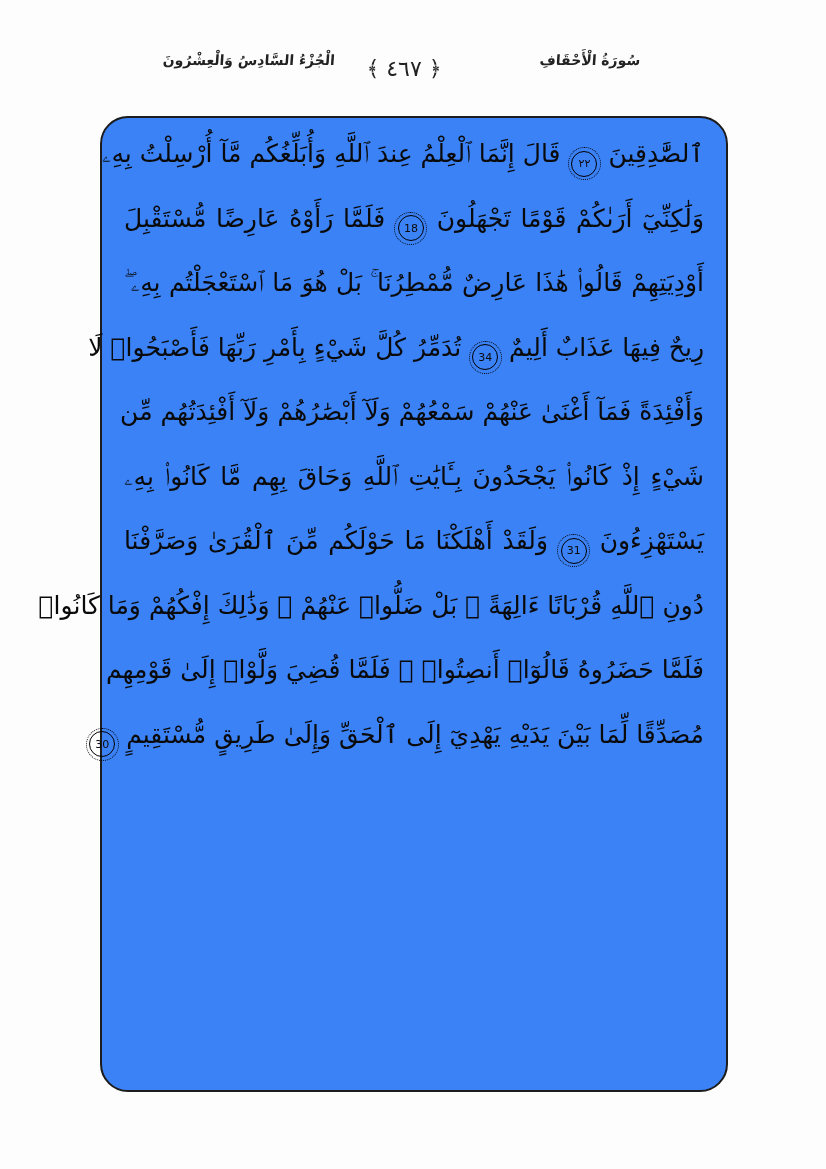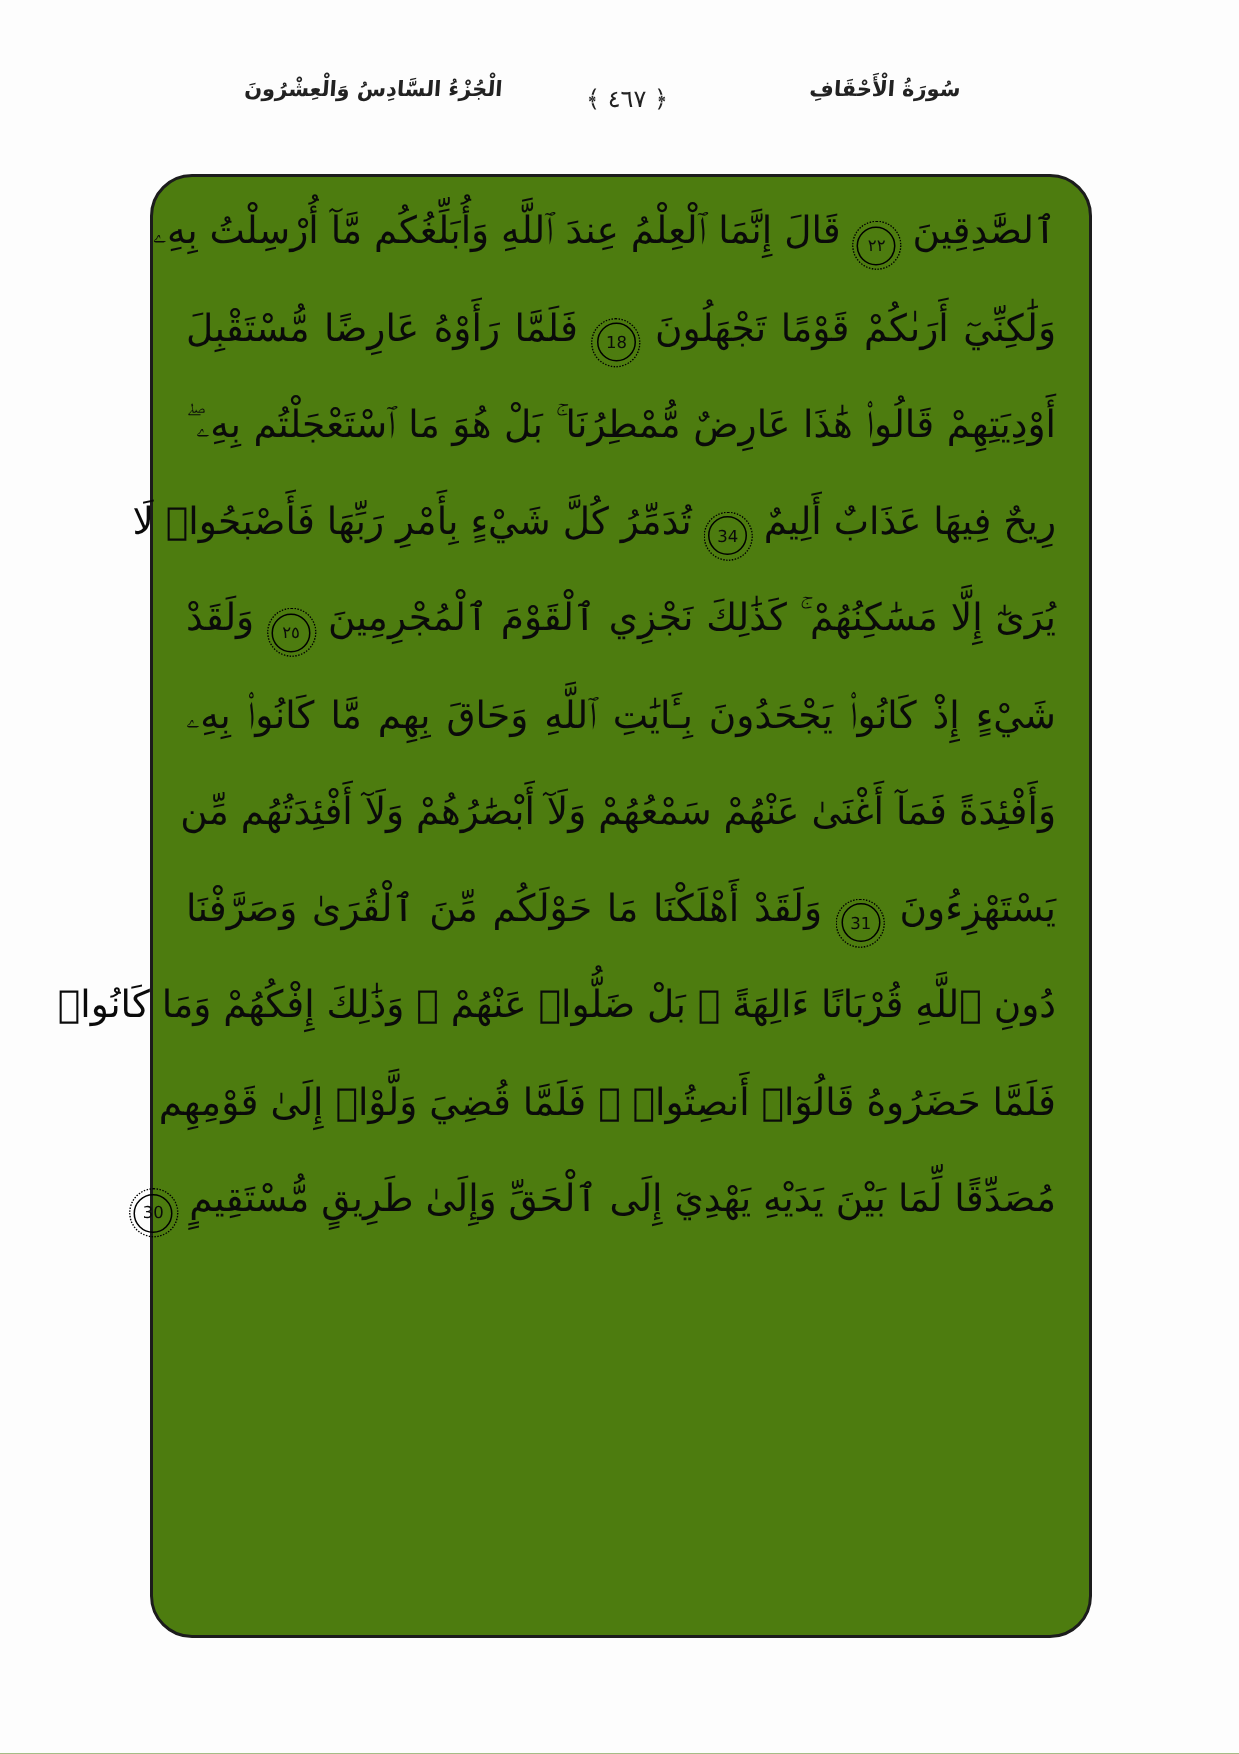--- a/index.html
+++ b/index.html
@@ -9,31 +9,31 @@
     font-family: "DejaVu Sans", sans-serif;
     color: #111;
     position: relative;
     overflow: hidden;
   }
   .page { position: absolute; inset: 0; }
 
   
   .header-item { position: absolute; text-align: center; color: #222; white-space: nowrap; }
   .juz-label   { top: 52px; left: 185px; width: 150px; font-size: 14px; font-weight: bold; transform: skewX(-4deg); }
-  .page-number { top: 56px; left: 368px; width: 100px; font-size: 16px; letter-spacing: 1px; }
+  .page-number { top: 56px; left: 354px; width: 100px; font-size: 22px; letter-spacing: 1px; }
   .surah-name  { top: 52px; left: 535px; width: 110px; font-size: 14px; font-weight: bold; transform: skewX(-4deg); }
 
   
   .frame {
     position: absolute;
     left: 100px; top: 116px;
     width: 628px; height: 976px;
     border: 2px solid #1c1c1c;
     border-radius: 28px;
-    background: #4d7c0f;
+    background: #3b82f6;
   }
   .text-area {
     position: absolute;
     inset: 4px 22px 4px 22px;
     direction: rtl;
   }
   .qline {
     height: 64.5px;
     line-height: 64.5px;
     font-size: 25px;
@@ -76,23 +76,22 @@
   <div class="header-item page-number">﴿ ٤٦٧ ﴾</div>
 
   <div class="header-item surah-name">سُورَةُ الْأَحْقَافِ</div>
 
   <div class="frame">
     <div class="text-area">
         <div class="qline">ٱلصَّٰدِقِينَ <span class="ayah-marker">٢٢</span> قَالَ إِنَّمَا ٱلْعِلْمُ عِندَ ٱللَّهِ وَأُبَلِّغُكُم مَّآ أُرْسِلْتُ بِهِۦ</div>
         <div class="qline">وَلَٰكِنِّيٓ أَرَىٰكُمْ قَوْمًا تَجْهَلُونَ <span class="ayah-marker">18</span> فَلَمَّا رَأَوْهُ عَارِضًا مُّسْتَقْبِلَ</div>
         <div class="qline">أَوْدِيَتِهِمْ قَالُوا۟ هَٰذَا عَارِضٌ مُّمْطِرُنَا ۚ بَلْ هُوَ مَا ٱسْتَعْجَلْتُم بِهِۦ ۖ</div>
         <div class="qline">رِيحٌ فِيهَا عَذَابٌ أَلِيمٌ <span class="ayah-marker">34</span> تُدَمِّرُ كُلَّ شَيْءٍ بِأَمْرِ رَبِّهَا فَأَصْبَحُوا۟ لَا</div>
-        <div class="qline">يُرَىٰٓ إِلَّا مَسَٰكِنُهُمْ ۚ كَذَٰلِكَ نَجْزِي ٱلْقَوْمَ ٱلْمُجْرِمِينَ <span class="ayah-marker">٢٥</span> وَلَقَدْ</div>
+        <div class="qline">وَأَفْئِدَةً فَمَآ أَغْنَىٰ عَنْهُمْ سَمْعُهُمْ وَلَآ أَبْصَٰرُهُمْ وَلَآ أَفْئِدَتُهُم مِّن</div>
         <div class="qline">شَيْءٍ إِذْ كَانُوا۟ يَجْحَدُونَ بِـَٔايَٰتِ ٱللَّهِ وَحَاقَ بِهِم مَّا كَانُوا۟ بِهِۦ</div>
-        <div class="qline">وَأَفْئِدَةً فَمَآ أَغْنَىٰ عَنْهُمْ سَمْعُهُمْ وَلَآ أَبْصَٰرُهُمْ وَلَآ أَفْئِدَتُهُم مِّن</div>
         <div class="qline">يَسْتَهْزِءُونَ <span class="ayah-marker">31</span> وَلَقَدْ أَهْلَكْنَا مَا حَوْلَكُم مِّنَ ٱلْقُرَىٰ وَصَرَّفْنَا</div>
         <div class="qline">دُونِ ٱللَّهِ قُرْبَانًا ءَالِهَةً ۖ بَلْ ضَلُّوا۟ عَنْهُمْ ۚ وَذَٰلِكَ إِفْكُهُمْ وَمَا كَانُوا۟</div>
         <div class="qline">فَلَمَّا حَضَرُوهُ قَالُوٓا۟ أَنصِتُوا۟ ۖ فَلَمَّا قُضِيَ وَلَّوْا۟ إِلَىٰ قَوْمِهِم</div>
         <div class="qline">مُصَدِّقًا لِّمَا بَيْنَ يَدَيْهِ يَهْدِيٓ إِلَى ٱلْحَقِّ وَإِلَىٰ طَرِيقٍ مُّسْتَقِيمٍ <span class="ayah-marker">30</span></div>
       </div>
   </div>
 
 </div>
 
 </body></html>

